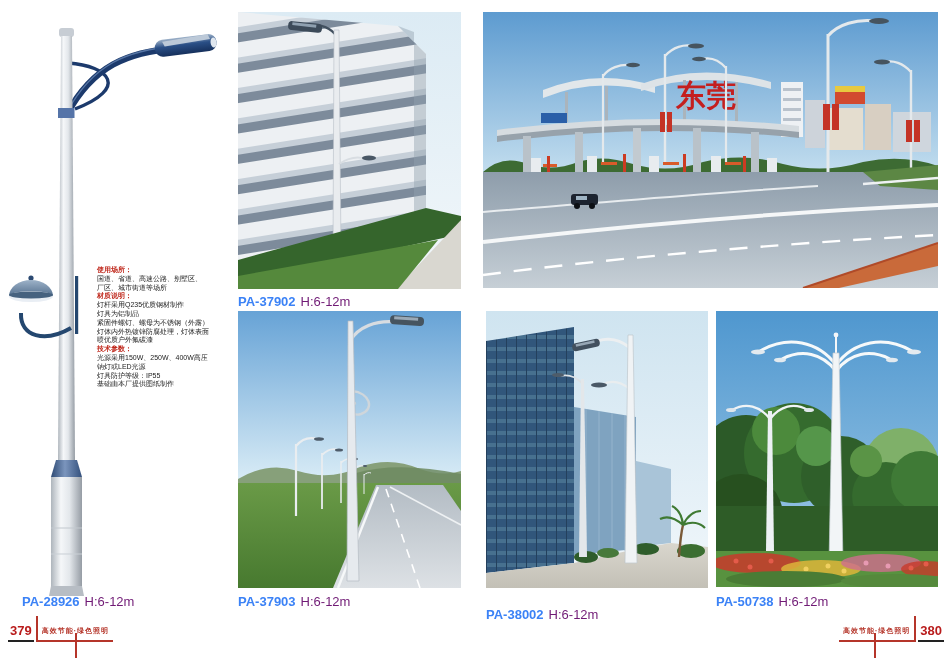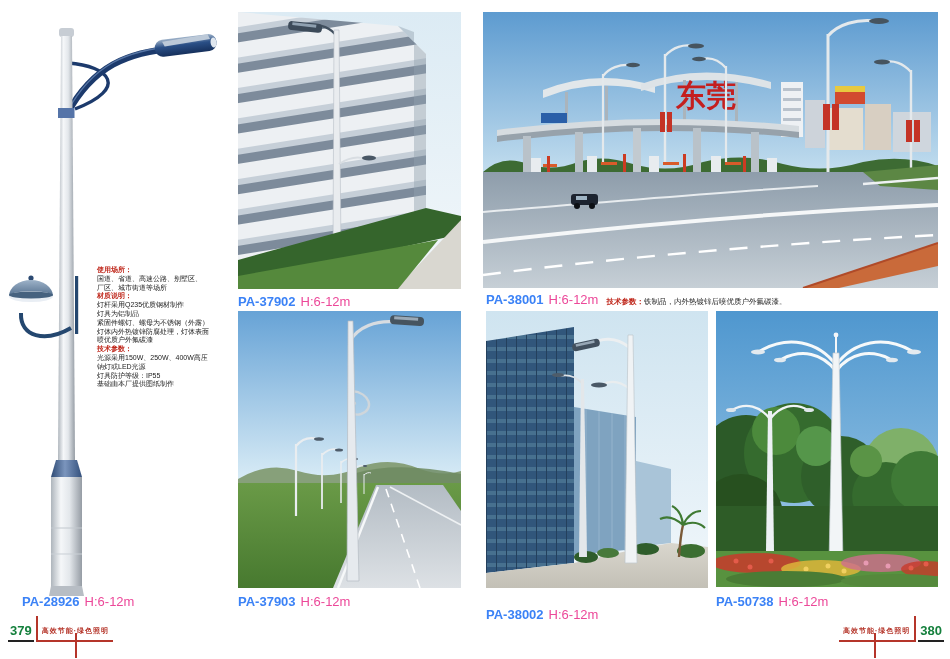--- a/index.html
+++ b/index.html
@@ -4,31 +4,31 @@
 <style>
   html,body{margin:0;padding:0;background:#fff;}
   .page{position:relative;width:950px;height:659px;background:#ffffff;overflow:hidden;
         font-family:"Liberation Sans", sans-serif;}
   .abs{position:absolute;}
   svg{display:block;}
 
   
   .plabel{position:absolute;white-space:nowrap;}
   .plabel .code{font-size:13px;font-weight:bold;color:#3b82f6;}
-  .plabel .h{font-size:13px;color:#ec4899;margin-left:5px;}
+  .plabel .h{font-size:13px;color:#701a75;margin-left:5px;}
   .plabel .note-h{font-size:7.5px;font-weight:bold;color:#c02a1e;margin-left:8px;}
   .plabel .note{font-size:7.5px;color:#222;}
 
   
   .info{position:absolute;left:97px;top:266px;width:150px;font-size:7px;line-height:8.8px;color:#1c1c1c;}
   .info .hd{color:#c02a1e;font-weight:bold;}
 
   
   .footer{position:absolute;top:616px;white-space:nowrap;}
-  .footer .pagenum{display:inline-block;font-size:13px;font-weight:bold;color:#15803d;
+  .footer .pagenum{display:inline-block;font-size:13px;font-weight:bold;color:#b91c1c;
       border-bottom:2px solid #222;padding:0 2px 2px 2px;vertical-align:bottom;}
   .footer .slogan-box{display:inline-block;border-bottom:2px solid #b5352a;padding:3px 4px 3px 4px;vertical-align:bottom;}
   .footer-left .slogan-box{border-left:2px solid #b5352a;margin-left:2px;}
   .footer-right .slogan-box{border-right:2px solid #b5352a;margin-right:2px;}
   .footer .slogan{font-size:7px;font-weight:bold;color:#b5352a;letter-spacing:1px;}
   .vline{position:absolute;width:2px;height:25px;background:#b5352a;top:633px;}
 </style>
 </head>
 <body>
 
@@ -291,23 +291,20 @@
     <path d="M320,276 L455,231 L455,254 L356,276 Z" fill="#c96a3a"></path>
     <path d="M320,276 L455,231" stroke="#b04a28" stroke-width="2" fill="none"></path>
 
     <g>
       <rect x="88" y="182" width="27" height="11" rx="3" fill="#1d2430"></rect>
       <rect x="93" y="184" width="11" height="4" fill="#9fb4c4"></rect>
       <circle cx="94" cy="194" r="3" fill="#0c0f14"></circle>
         <circle cx="109" cy="194" r="3" fill="#0c0f14"></circle>
     </g>
   </svg>
-  <div class="plabel" style="left:486px;top:290px">
-    <span class="code">PA-38001</span><span class="h">H:6-12m</span><span class="note-h">技术参数：</span><span class="note">铁制品，内外热镀锌后喷优质户外氟碳漆。</span>
-  </div>
 
   <svg class="abs" style="left:486px;top:311px" width="222" height="277" viewBox="0 0 222 277">
     <defs>
       <linearGradient id="sky5" x1="0" y1="0" x2="0" y2="1">
         <stop offset="0" stop-color="#cfe4f0"></stop>
           <stop offset="1" stop-color="#f1f7fb"></stop>
       </linearGradient>
       <pattern id="glass" width="10" height="12" patternUnits="userSpaceOnUse">
         <rect width="10" height="12" fill="#31567b"></rect>
         <rect width="10" height="4" fill="#47708f"></rect>

